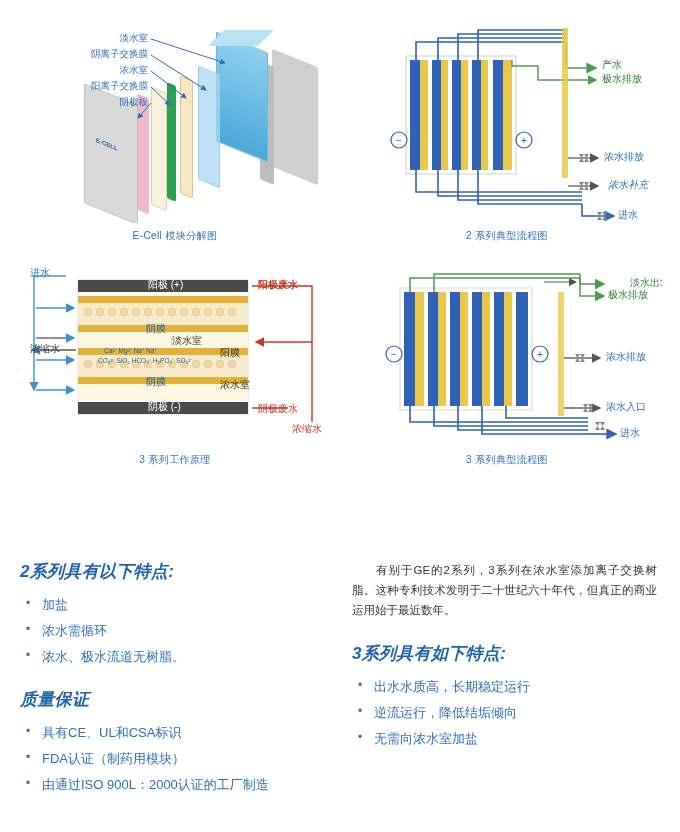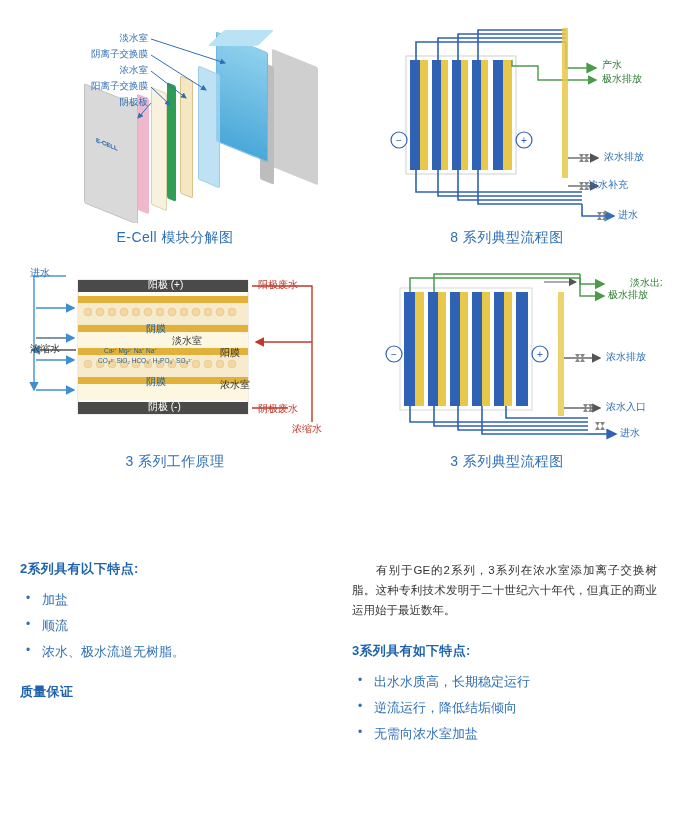--- a/index.html
+++ b/index.html
@@ -27,21 +27,21 @@
     top: 0;
     left: 0;
     width: 680px;
     height: 510px;
   }
   .fig {
     position: absolute;
   }
   .fig-caption {
     text-align: center;
-    font-size: 14px;
+    font-size: 10px;
     color: #2f6fb5;
     margin-top: 6px;
     letter-spacing: 0.4px;
   }
   .fig-box {
     position: relative;
     overflow: hidden;
   }
 
   
@@ -115,25 +115,26 @@
     top: 0;
     width: 300px;
   }
   .col-right {
     position: absolute;
     left: 352px;
     top: 0;
     width: 305px;
   }
   h3.head {
-    font-size: 13px;
+    font-size: 17px;
     color: #1f63ad;
     font-weight: bold;
     margin: 0 0 14px 0;
     letter-spacing: .3px;
+    font-style: italic;
   }
   h3.head.second {
     margin-top: 24px;
   }
   ul.bullets {
     list-style: none;
     margin: 0;
     padding: 0;
   }
   ul.bullets li {
@@ -280,24 +281,24 @@
           <g fill="#888">
             <path d="M232,146 l5,8 l-10,0 z M232,154 l5,-8 l-10,0 z"></path>
             <path d="M232,174 l5,8 l-10,0 z M232,182 l5,-8 l-10,0 z"></path>
             <path d="M250,204 l5,8 l-10,0 z M250,212 l5,-8 l-10,0 z"></path>
           </g>
         </svg>
 
         <div class="lbl green" style="left:250px; top:52px;">产水</div>
         <div class="lbl green" style="left:250px; top:66px;">极水排放</div>
         <div class="lbl" style="left:252px; top:144px;">浓水排放</div>
-        <div class="lbl" style="left:236px; top:172px;">浓水补充</div>
+        <div class="lbl" style="left:256px; top:172px;font-style:italic;">浓水补充</div>
         <div class="lbl" style="left:266px; top:202px;">进水</div>
       </div>
-      <div class="fig-caption">8 系列典型流程图</div>
+      <div class="fig-caption">2 系列典型流程图</div>
     </div>
 
     <div class="fig" id="fig3">
       <div class="fig-box">
         <svg viewBox="0 0 310 185" width="310" height="185">
           <defs>
             <marker id="b-blue" markerWidth="7" markerHeight="7" refX="6" refY="3.5" orient="auto">
               <path d="M0,0 L7,3.5 L0,7 z" fill="#3f8fd0"></path>
             </marker>
             <marker id="b-red" markerWidth="7" markerHeight="7" refX="6" refY="3.5" orient="auto">
@@ -363,21 +364,21 @@
             <path d="M232,146 L268,146"></path>
           </g>
           <path d="M292,80 L236,80" fill="none" stroke="#c0392b" stroke-width="1.4" marker-end="url(#b-red)"></path>
           <path d="M46,76 L16,76" fill="none" stroke="#888" stroke-width="1.2"></path>
 
           <path d="M56,88 L12,88" fill="none" stroke="#555" stroke-width="1.4" marker-end="url(#b-blue)"></path>
         </svg>
 
         <div class="lbl" style="left:10px; top:6px;">进水</div>
         <div class="lbl white" style="left:128px; top:18px;">阳极 (+)</div>
-        <div class="lbl red" style="left:238px; top:18px;">阳极废水</div>
+        <div class="lbl red" style="left:238px; top:18px;font-weight:bold;">阳极废水</div>
         <div class="lbl" style="left:126px; top:62px; color:#1b5e9c;">阴膜</div>
         <div class="lbl dark" style="left:152px; top:74px;">淡水室</div>
         <div class="lbl dark" style="left:200px; top:86px;text-align:center;">阳膜</div>
         <div class="lbl dark" style="left:200px; top:118px;">浓水室</div>
         <div class="lbl" style="left:126px; top:115px; color:#1b5e9c;">阴膜</div>
         <div class="lbl white" style="left:128px; top:140px;">阴极 (-)</div>
         <div class="lbl red" style="left:238px; top:142px;">阴极废水</div>
         <div class="lbl dark" style="left:10px; top:82px;">浓缩水</div>
         <div class="lbl red" style="left:272px; top:162px;">浓缩水</div>
         <div class="lbl" style="left:84px; top:84px; font-size:6.5px; color:#1b5e9c;">Ca²⁺  Mg²⁺   Na⁺   Na⁺</div>
@@ -462,25 +463,30 @@
     </div>
 
   </div>
 
   <div class="cols">
 
     <div class="col-left">
       <h3 class="head">2系列具有以下特点:</h3>
       <ul class="bullets">
         <li>加盐</li>
-        <li>顺流</li>
+        <li>浓水需循环</li>
         <li>浓水、极水流道无树脂。</li>
       </ul>
 
       <h3 class="head second">质量保证</h3>
+      <ul class="bullets">
+        <li>具有CE、UL和CSA标识</li>
+        <li>FDA认证（制药用模块）</li>
+        <li>由通过ISO 900L：2000认证的工厂制造</li>
+      </ul>
     </div>
 
     <div class="col-right">
       <p class="para">有别于GE的2系列，3系列在浓水室添加离子交换树脂。这种专利技术发明于二十世纪六十年代，但真正的商业运用始于最近数年。</p>
       <h3 class="head">3系列具有如下特点:</h3>
       <ul class="bullets">
         <li>出水水质高，长期稳定运行</li>
         <li>逆流运行，降低结垢倾向</li>
         <li>无需向浓水室加盐</li>
       </ul>

